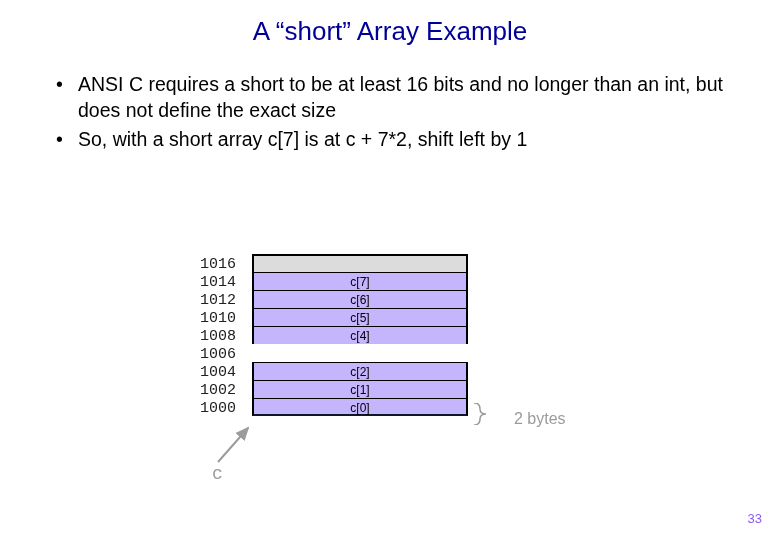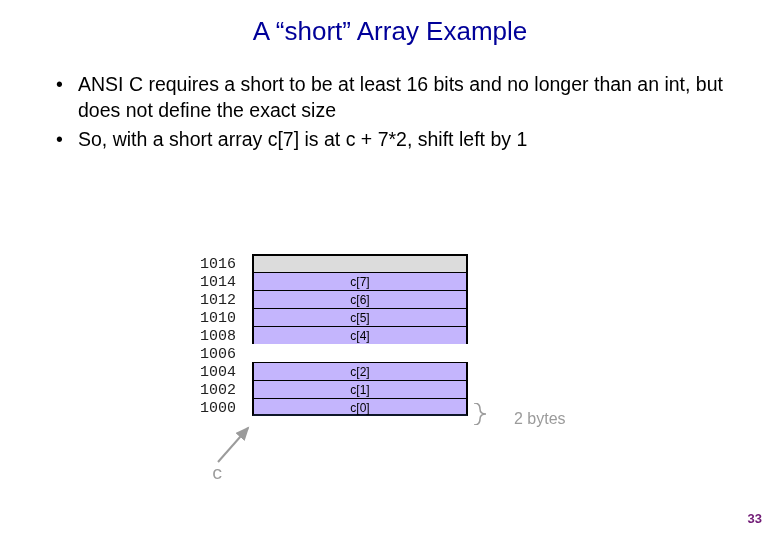--- a/index.html
+++ b/index.html
@@ -105,23 +105,23 @@
     left: 16px;
     top: 210px;
     font-size: 18px;
     color: #9b9b9b;
     font-family: "Courier New", monospace;
   }
   .pagenum {
     position: absolute;
     right: 18px;
     bottom: 14px;
-    color: #701a75;
+    color: #8b5cf6;
     font-size: 13px;
-    font-weight: bold;
+    font-weight: normal;
   }
 </style>
 </head>
 <body>
 
 <h1 class="title">A “short” Array Example</h1>
 
 <ul class="bullets">
   <li>ANSI C requires a short to be at least 16 bits and no longer than an int, but does not define the exact size</li>
   <li>So, with a short array c[7] is at c + 7*2, shift left by 1</li>

